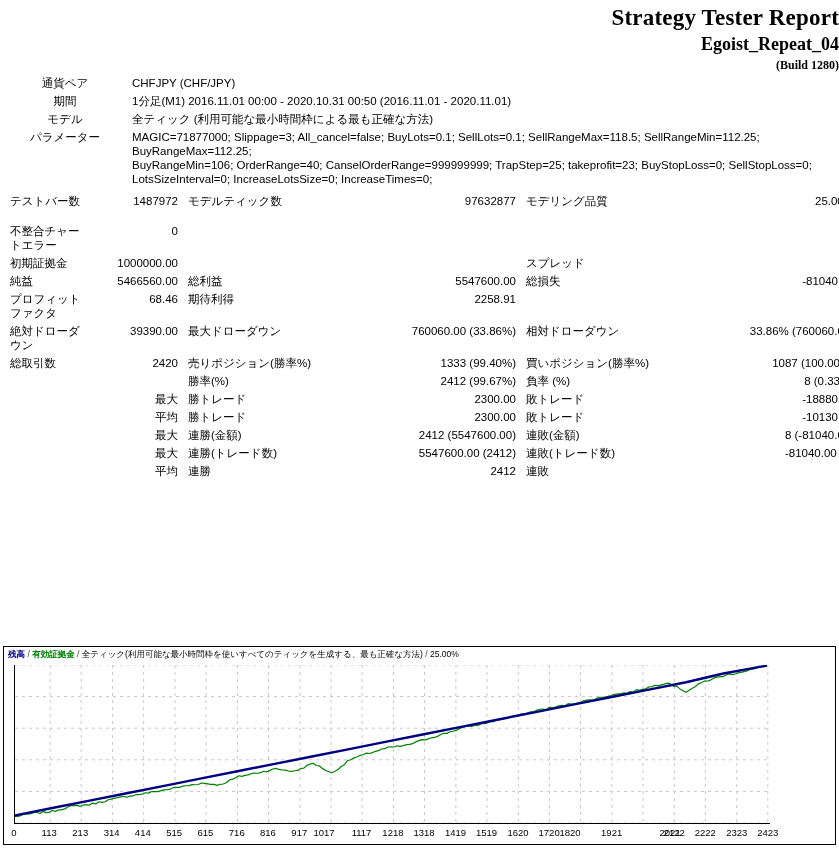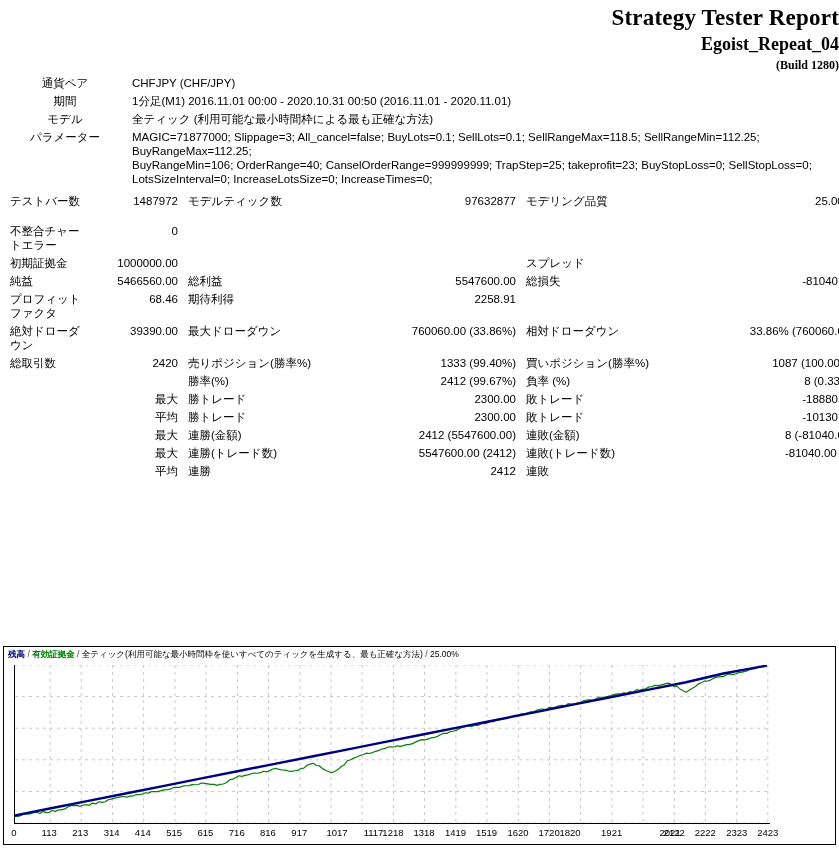--- a/index.html
+++ b/index.html
@@ -346,22 +346,22 @@
       <div class="xlabel" style="left: 0px;">0</div>
       <div class="xlabel" style="left: 35.1556px;">113</div>
       <div class="xlabel" style="left: 66.2667px;">213</div>
       <div class="xlabel" style="left: 97.6889px;">314</div>
       <div class="xlabel" style="left: 128.8px;">414</div>
       <div class="xlabel" style="left: 160.222px;">515</div>
       <div class="xlabel" style="left: 191.333px;">615</div>
       <div class="xlabel" style="left: 222.756px;">716</div>
       <div class="xlabel" style="left: 253.867px;">816</div>
       <div class="xlabel" style="left: 285.289px;">917</div>
-      <div class="xlabel" style="left: 323px; text-align: right;">1017</div>
-      <div class="xlabel" style="left: 347.511px; margin-left: 12px;">1117</div>
+      <div class="xlabel" style="left: 310px; text-align: right;">1017</div>
+      <div class="xlabel" style="left: 347.511px;">1117</div>
       <div class="xlabel" style="left: 378.933px;">1218</div>
       <div class="xlabel" style="left: 410.044px;">1318</div>
       <div class="xlabel" style="left: 441.467px;">1419</div>
       <div class="xlabel" style="left: 472.578px;">1519</div>
       <div class="xlabel" style="left: 504px;">1620</div>
       <div class="xlabel" style="left: 535.111px;">1720</div>
       <div class="xlabel" style="left: 556px; text-align: center;">1820</div>
       <div class="xlabel" style="left: 597.644px;">1921</div>
       <div class="xlabel" style="left: 656px;">2021</div>
       <div class="xlabel" style="left: 660.178px;">2122</div>

